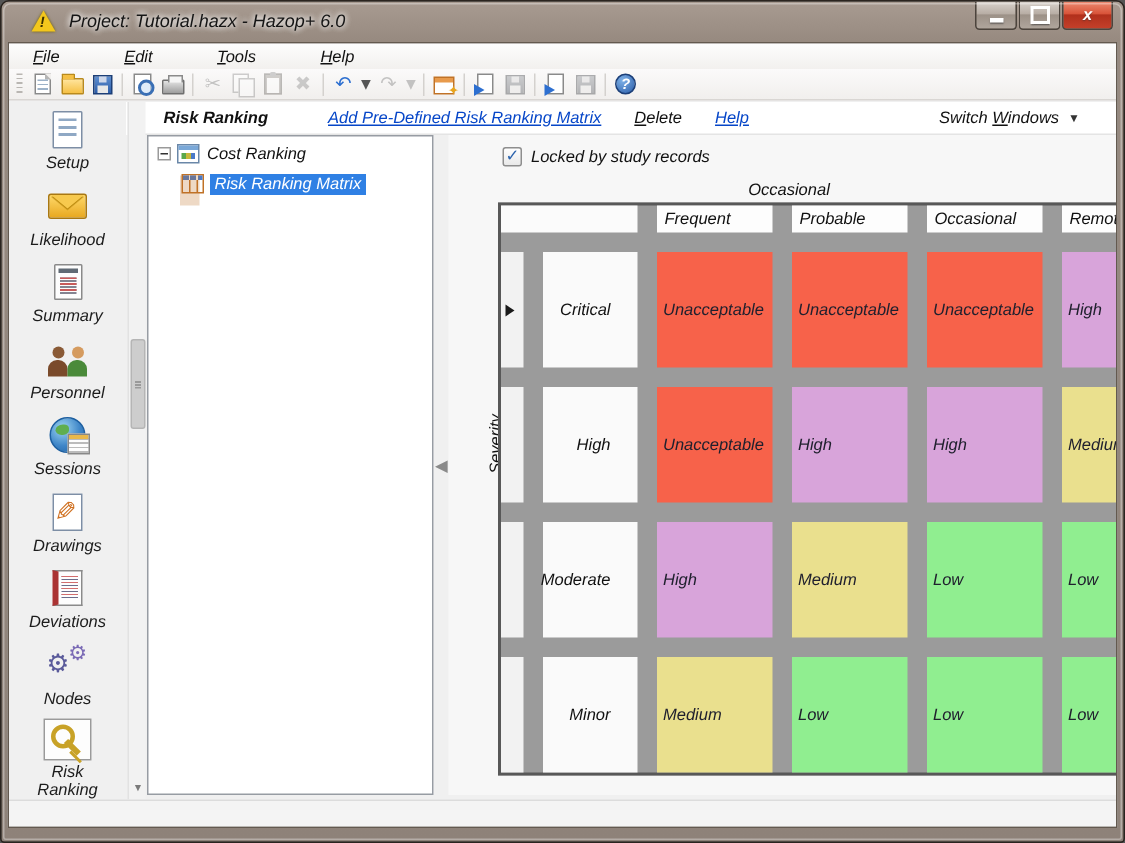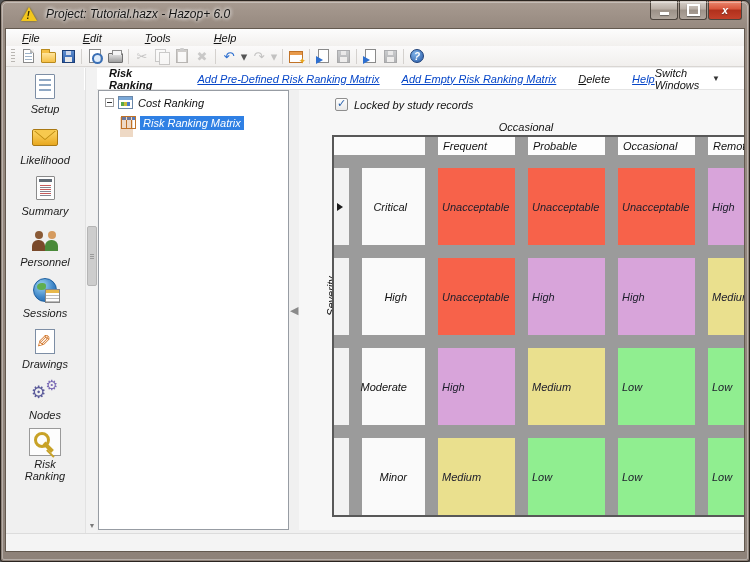--- a/index.html
+++ b/index.html
@@ -315,21 +315,20 @@
         <span class="tb-btn">
           <span class="ico-help">?</span>
         </span>
       </div>
 
     <div class="header-strip2"></div>
     <div class="header-row">
       <span class="header-title">Risk Ranking</span>
       <span class="header-links" id="header-links">
           <span class="hlink">Add Pre-Defined Risk Ranking Matrix</span>
-          <span class="hlink">Add Empty Risk Ranking Matrix</span>
           <span class="htext"><u>D</u>elete</span>
           <span class="hlink">Help</span>
         </span>
       <span class="switch-windows">
         <span id="switch-windows-label">Switch <u>W</u>indows</span>
         <span class="arrow">▼</span>
       </span>
     </div>
 
     <div class="sidebar" id="sidebar">
@@ -364,20 +363,26 @@
           <div class="side-icon-wrap">
             <span class="si si-globe"></span>
           </div>
           <div class="side-label">Sessions</div>
         </div>
         <div class="side-item">
           <div class="side-icon-wrap">
             <span class="si si-draw"></span>
           </div>
           <div class="side-label">Drawings</div>
+        </div>
+        <div class="side-item">
+          <div class="side-icon-wrap">
+            <span class="si si-dev"></span>
+          </div>
+          <div class="side-label">Deviations</div>
         </div>
         <div class="side-item">
           <div class="side-icon-wrap">
             <span class="si si-gears"></span>
           </div>
           <div class="side-label">Nodes</div>
         </div>
         <div class="side-item selected">
           <div class="side-icon-wrap">
             <span class="si si-keys"></span>

